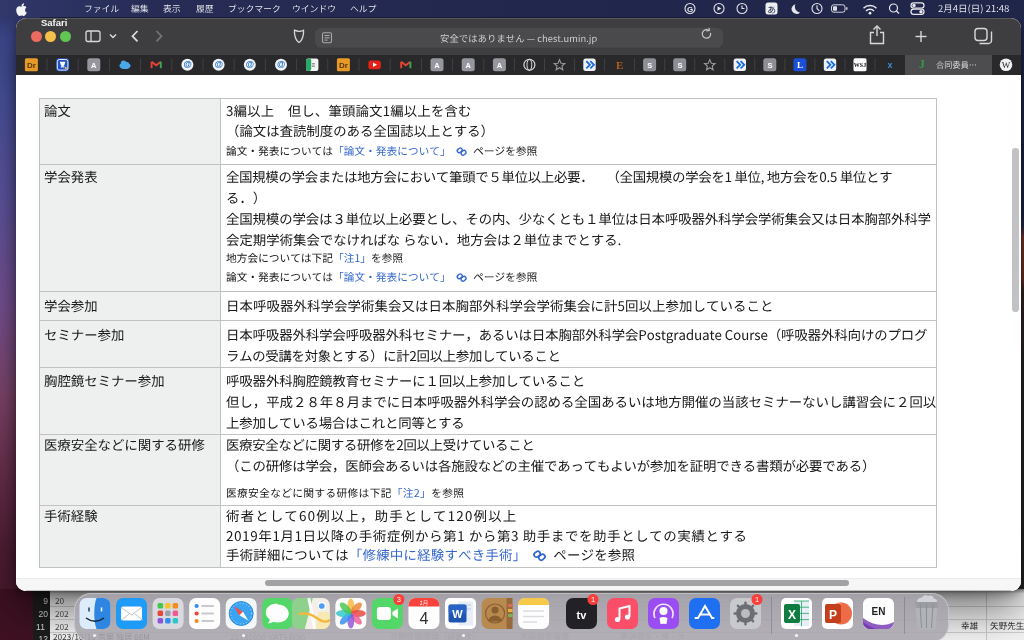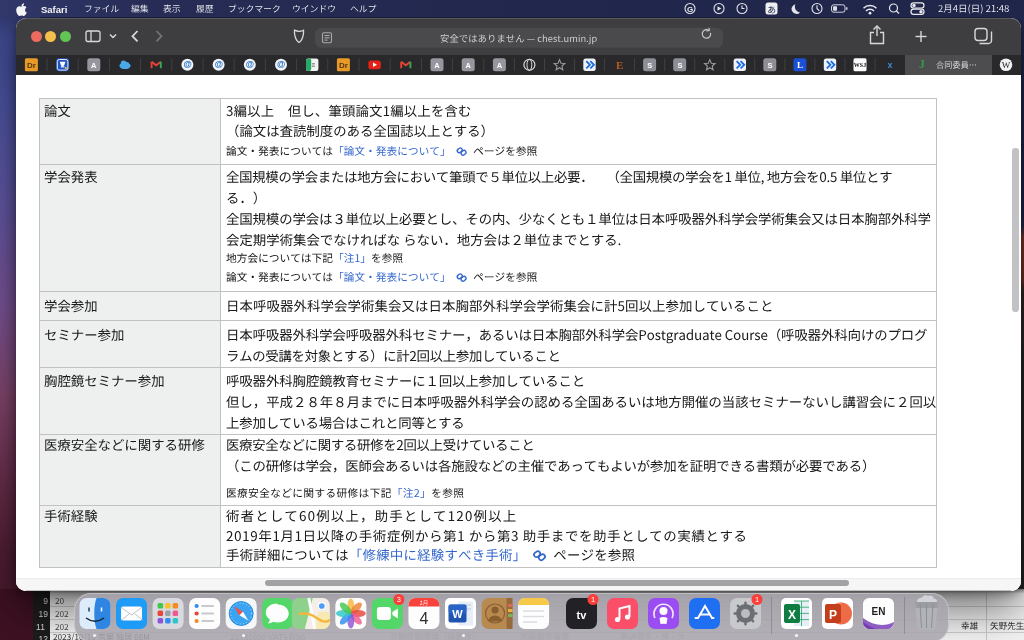--- a/index.html
+++ b/index.html
@@ -5,21 +5,21 @@
 svg.t{position:absolute;overflow:visible;width:1px;height:1px}
 .abs{position:absolute}
 </style></head><body>
 <div id="screen">
     <div class="abs" style="left:0;top:0;width:40px;height:640px;background:linear-gradient(180deg,#272c55 0%,#3f4a90 6%,#4c55a5 15%,#6058a7 30%,#7c5498 48%,#84486f 62%,#6c3150 74%,#521f35 86%,#441627 100%)"></div>
     <div class="abs" style="left:990px;top:0;width:34px;height:640px;background:linear-gradient(180deg,#242a52 0%,#232951 34%,#30304e 35.5%,#8a3a30 37%,#80362c 43.5%,#3a2a2a 45.5%,#2b292d 60%,#2c2a2e 78%,#242226 100%)"></div>
     <div class="abs" style="left:0;top:589px;width:1024px;height:51px;background:#3f1122"></div>
     <div class="abs" style="left:33px;top:589px;width:991px;height:51px;background:#f4f4f4"></div>
     <div class="abs" style="left:33px;top:589px;width:17px;height:51px;background:#1d1d1d"></div>
     <div class="abs" style="left:33px;top:596px;width:15px;text-align:right;font-size:8.5px;line-height:10px;color:#ddd">9</div>
-    <div class="abs" style="left:33px;top:609px;width:15px;text-align:right;font-size:8.5px;line-height:10px;color:#ddd">19</div>
+    <div class="abs" style="left:33px;top:609px;width:15px;text-align:right;font-size:8.5px;line-height:10px;color:#ddd">20</div>
     <div class="abs" style="left:33px;top:622px;width:15px;text-align:center;font-size:8.5px;line-height:10px;color:#ddd">11</div>
     <div class="abs" style="left:33px;top:634px;width:15px;text-align:right;font-size:8.5px;line-height:10px;color:#ddd">12</div>
     <div class="abs" style="left:50px;top:605.8px;width:974px;height:1px;background:#cfcfcf"></div>
     <div class="abs" style="left:50px;top:619.1px;width:974px;height:1px;background:#cfcfcf"></div>
     <div class="abs" style="left:50px;top:632.4px;width:974px;height:1px;background:#cfcfcf"></div>
     <div class="abs" style="left:986px;top:589px;width:1px;height:51px;background:#c8c8c8"></div>
     <div class="abs" style="left:50px;top:589px;width:974px;height:4px;background:linear-gradient(180deg,#9a9a9a,#e9e9e9)"></div>
     <svg class="t" style="left:961.0px;top:629.2px">
       <g fill="#2a2a2a" transform="translate(0.0,0) scale(0.008600,-0.008600)">
         <use href="#g219" x="0"></use>
@@ -1180,21 +1180,21 @@
       </g>
     </svg>
     <div class="abs" style="left:16px;top:577.5px;width:1005px;height:13.7px;background:#f6f6f7;border-top:1px solid #ececee;border-radius:0 0 10px 10px;box-sizing:border-box"></div>
     <div class="abs" style="left:26px;top:590.2px;width:985px;height:1px;background:rgba(0,0,0,0.22)"></div>
     <div class="abs" style="left:1012px;top:148px;width:6.5px;height:164px;border-radius:3.2px;background:#c2c2c5"></div>
     <div class="abs" style="left:265px;top:579.8px;width:584px;height:6.5px;border-radius:3.2px;background:#a2a2a5"></div>
     <div class="abs" style="left:0;top:0;width:1024px;height:17px;background:linear-gradient(90deg,#31386a 0%,#262c55 15%,#22274d 55%,#20254a 100%)"></div>
     <svg class="abs" style="left:16px;top:2.5px" width="11" height="13" viewBox="0 0 814 1000">
       <path fill="rgba(255,255,255,0.95)" d="M788 341c-6 4-109 62-109 190 0 148 130 200 134 201-1 3-21 71-69 141-43 61-88 123-156 123s-86-40-165-40c-77 0-104 41-167 41s-107-57-157-127C41 788 0 661 0 540c0-194 126-297 250-297 66 0 121 43 163 43 40 0 102-46 178-46 29 0 133 3 197 101zM554 184c31-37 53-89 53-141 0-7-1-15-2-21-51 2-111 34-147 76-29 33-56 85-56 138 0 8 1 16 2 20 3 1 8 2 13 2 45 0 102-30 137-74z"></path>
     </svg>
-    <div class="abs" style="left:41px;top:3px;font-size:9.5px;line-height:13px;font-weight:bold;color:rgba(255,255,255,0.95)">Safari</div>
+    <div class="abs" style="left:41px;top:16px;font-size:9.5px;line-height:13px;font-weight:bold;color:rgba(255,255,255,0.95)">Safari</div>
     <svg class="t" style="left:84.0px;top:11.9px">
       <g fill="rgba(255,255,255,0.92)" transform="translate(0.0,0) scale(0.008800,-0.008800)">
         <use href="#g185" x="0"></use>
         <use href="#g186" x="1000"></use>
         <use href="#g187" x="2000"></use>
         <use href="#g188" x="3000"></use>
       </g>
     </svg>
     <svg class="t" style="left:130.9px;top:11.9px">
       <g fill="rgba(255,255,255,0.92)" transform="translate(0.0,0) scale(0.008800,-0.008800)">

